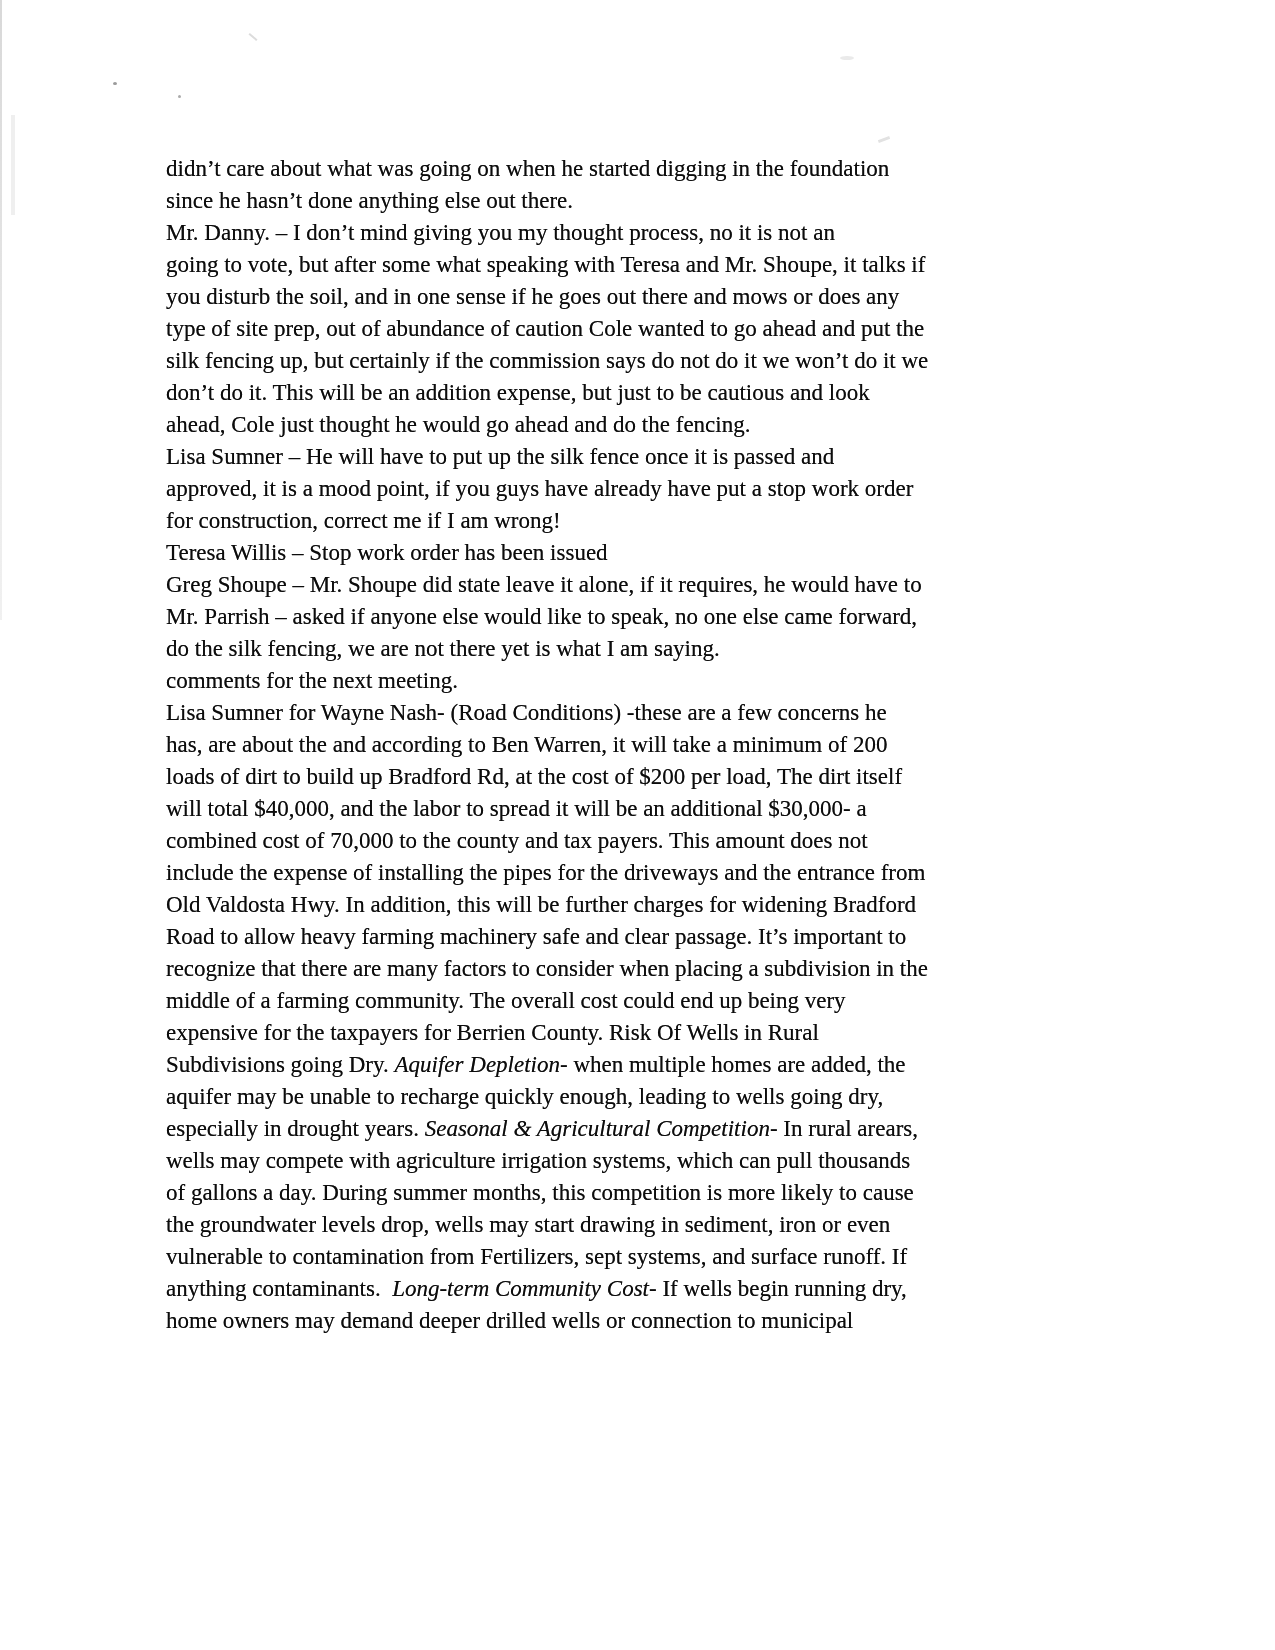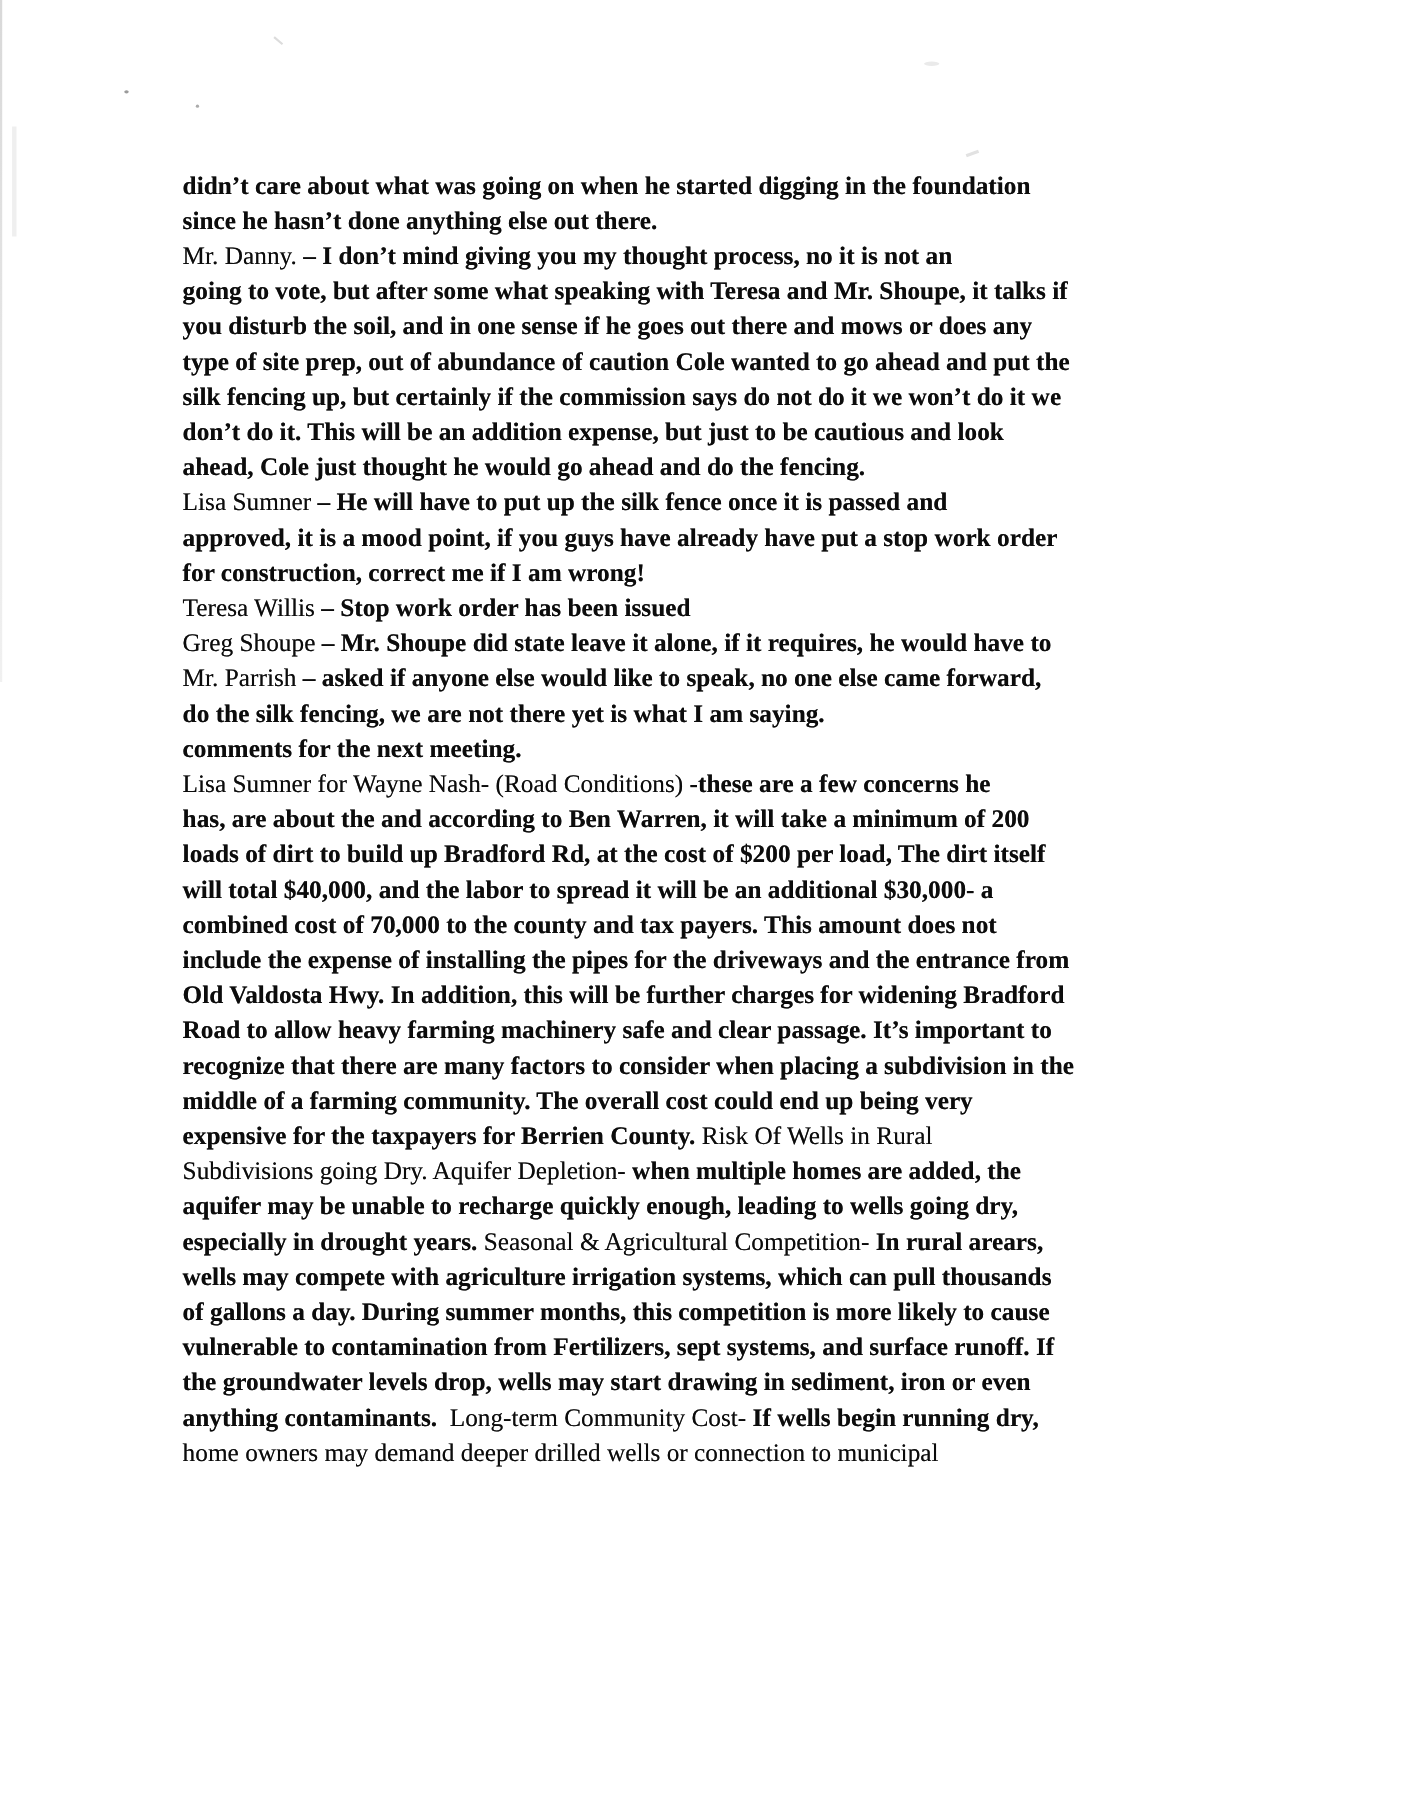--- a/index.html
+++ b/index.html
@@ -17,23 +17,23 @@
     width:900px;
     color:#0c0c0c;
     font-size:23px;
     text-shadow:0 0 0.5px rgba(10,10,10,0.65); 
   }
   .line{
     height:32px;
     line-height:32px;
     white-space:pre;
   }
-  .run.n{font-weight:bold;font-style:normal;}
+  .run.n{font-weight:normal;font-style:normal;}
   .run.b{font-weight:normal;}
-  .run.i{text-align:center;}
+  .run.i{font-style:italic;text-align:center;}
   
   .artifact{position:absolute;pointer-events:none;}
   .edge-line{left:0;top:0;width:2px;height:620px;background:linear-gradient(#cfcfcf,#ededed);opacity:.8;}
   .streak{left:11px;top:115px;width:4px;height:100px;background:#efefef;}
   .speck1{left:113px;top:82px;width:4px;height:3px;background:#9b9b9b;border-radius:50%;}
   .speck2{left:178px;top:95px;width:3px;height:3px;background:#ababab;border-radius:50%;}
   .speck3{left:248px;top:36px;width:10px;height:2px;background:#dcdcdc;transform:rotate(40deg);}
   .speck4{left:878px;top:138px;width:12px;height:3px;background:#e2e2e2;transform:rotate(-20deg);}
   .speck5{left:840px;top:56px;width:14px;height:4px;background:#eaeaea;border-radius:50%;}
 </style>
@@ -75,18 +75,18 @@
       <div class="line"><span class="run n">Old Valdosta Hwy. In addition, this will be further charges for widening Bradford</span></div>
       <div class="line"><span class="run n">Road to allow heavy farming machinery safe and clear passage. It’s important to</span></div>
       <div class="line"><span class="run n">recognize that there are many factors to consider when placing a subdivision in the</span></div>
       <div class="line"><span class="run n">middle of a farming community. The overall cost could end up being very</span></div>
       <div class="line"><span class="run n">expensive for the taxpayers for Berrien County. </span><span class="run b">Risk Of Wells in Rural</span></div>
       <div class="line"><span class="run b">Subdivisions going Dry. </span><span class="run i">Aquifer Depletion-</span><span class="run n"> when multiple homes are added, the</span></div>
       <div class="line"><span class="run n">aquifer may be unable to recharge quickly enough, leading to wells going dry,</span></div>
       <div class="line"><span class="run n">especially in drought years. </span><span class="run i">Seasonal &amp; Agricultural Competition-</span><span class="run n"> In rural arears,</span></div>
       <div class="line"><span class="run n">wells may compete with agriculture irrigation systems, which can pull thousands</span></div>
       <div class="line"><span class="run n">of gallons a day. During summer months, this competition is more likely to cause</span></div>
+      <div class="line"><span class="run n">the groundwater levels drop, wells may start drawing in sediment, iron or even</span></div>
       <div class="line"><span class="run n">vulnerable to contamination from Fertilizers, sept systems, and surface runoff. If</span></div>
-      <div class="line"><span class="run n">the groundwater levels drop, wells may start drawing in sediment, iron or even</span></div>
       <div class="line"><span class="run n">anything contaminants.  </span><span class="run i">Long-term Community Cost-</span><span class="run n"> If wells begin running dry,</span></div>
       <div class="line"><span class="run b">home owners may demand deeper drilled wells or connection to municipal</span></div>
     </div>
 </div>
 
 </body></html>

